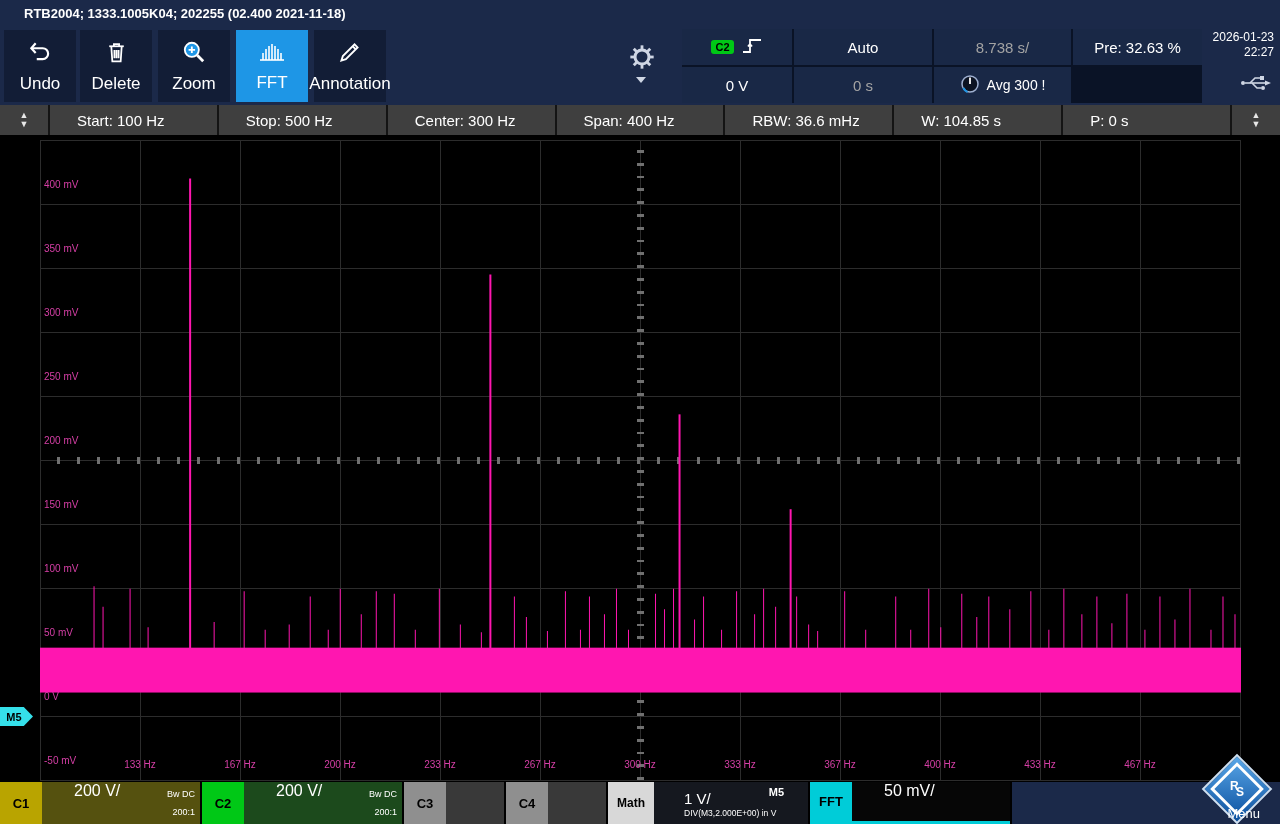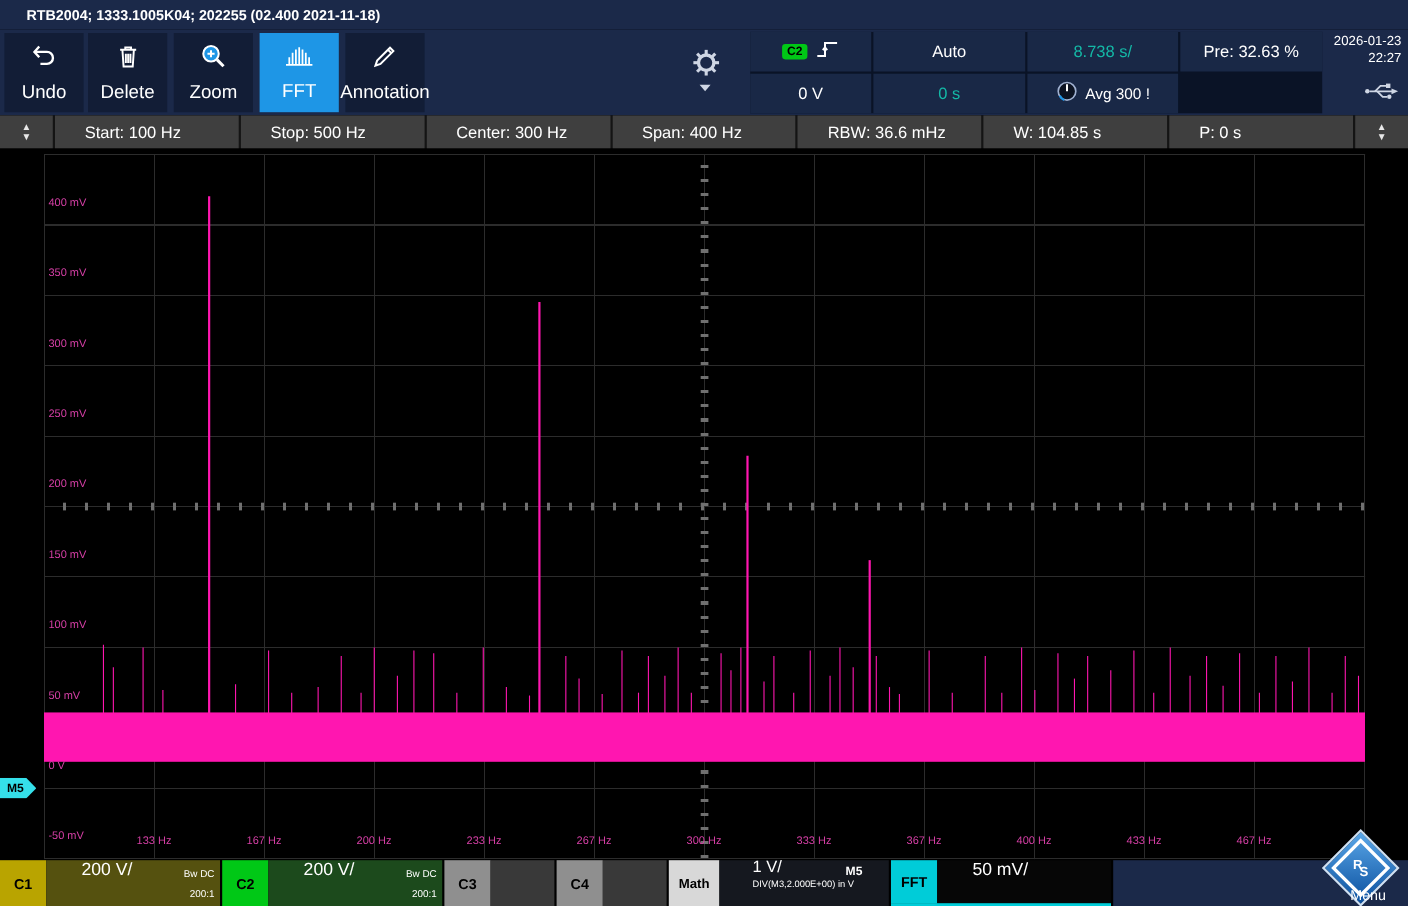--- a/index.html
+++ b/index.html
@@ -16,21 +16,21 @@
   .tbtn{position:absolute;top:3px;width:72px;height:72px;background:#121d36;cursor:pointer;
         display:flex;flex-direction:column;align-items:center;justify-content:center;gap:5px;}
   .tbtn .lbl{font-size:17px;}
   .tbtn.active{background:#1e96e6;}
   .gear{position:absolute;left:628px;top:16px;width:28px;height:28px;cursor:pointer;}
   .gear-caret{position:absolute;left:636px;top:50px;width:0;height:0;cursor:pointer;
               border-left:5px solid transparent;border-right:5px solid transparent;border-top:6px solid #cfd6e4;}
   .status{position:absolute;left:682px;top:2px;width:520px;height:74px;background:#0a1326;
           display:grid;grid-template-columns:110px 138px 137px 129px;grid-template-rows:1fr 1fr;gap:2px;}
   .cell{background:#192846;display:flex;align-items:center;justify-content:center;font-size:15px;gap:7px;cursor:pointer;}
-  .dim{color:#14b8a6;text-align:center;}
+  .dim{color:#a3a3a3;text-align:center;}
   .c2chip{background:#00c816;color:#000;font-size:11px;font-weight:bold;padding:1px 4px;border-radius:3px;}
   .clock{position:absolute;right:6px;top:3px;text-align:right;font-size:12px;line-height:15px;}
   .usb{position:absolute;right:6px;top:46px;}
 
   
   .fftbar{position:absolute;left:0;top:105px;width:100%;height:30px;background:#141414;
           display:flex;gap:2px;box-sizing:border-box;}
   .spin{width:48px;flex:none;background:#3f3f3f;cursor:pointer;color:#e8e8e8;font-size:9px;line-height:9px;
         display:flex;flex-direction:column;align-items:center;justify-content:center;}
   .seg{background:#3f3f3f;display:flex;align-items:center;padding-left:27px;font-size:15px;flex:1;cursor:pointer;}
@@ -53,21 +53,21 @@
          clip-path:polygon(0 0,72% 0,100% 50%,72% 100%,0 100%);padding-right:5px;box-sizing:border-box;}
 
   
   .chanbar{position:absolute;left:0;top:782px;width:100%;height:42px;background:#000;display:flex;gap:2px;}
   .sect{display:flex;flex:none;box-sizing:border-box;cursor:pointer;}
   .chip{width:42px;flex:none;display:flex;align-items:center;justify-content:center;
         font-weight:bold;font-size:13px;color:#000;}
   .scont{flex:1;display:flex;align-items:flex-start;position:relative;padding-left:22px;}
   .scale{font-size:16px;padding-left:10px;}
   .mini{position:absolute;right:5px;top:3px;font-size:9px;text-align:right;line-height:18px;color:#fff;}
-  .mathcol{display:flex;flex-direction:column;justify-content:center;padding-left:8px;line-height:14px;}
+  .mathcol{display:flex;flex-direction:column;justify-content:center;padding-left:8px;line-height:14px;margin-top:10px;}
   .mathscale{font-size:15px;}
   .mathdetail{font-size:8.5px;}
   .m5badge{position:absolute;right:24px;top:4px;font-size:11px;font-weight:bold;color:#fff;}
 
   
   .rslogo{position:absolute;right:18px;top:764px;width:46px;height:46px;transform:rotate(45deg);
           background:linear-gradient(135deg,#5aa7e8,#0a4f9e);border:2px solid #cfe0f2;}
   .rs-inner{position:absolute;inset:4px;border:3px solid #fff;}
   .rs-letters{position:absolute;inset:0;transform:rotate(-45deg);color:#fff;font-weight:bold;font-size:12px;}
   .rs-letters .r{position:absolute;left:9px;top:6px;}

